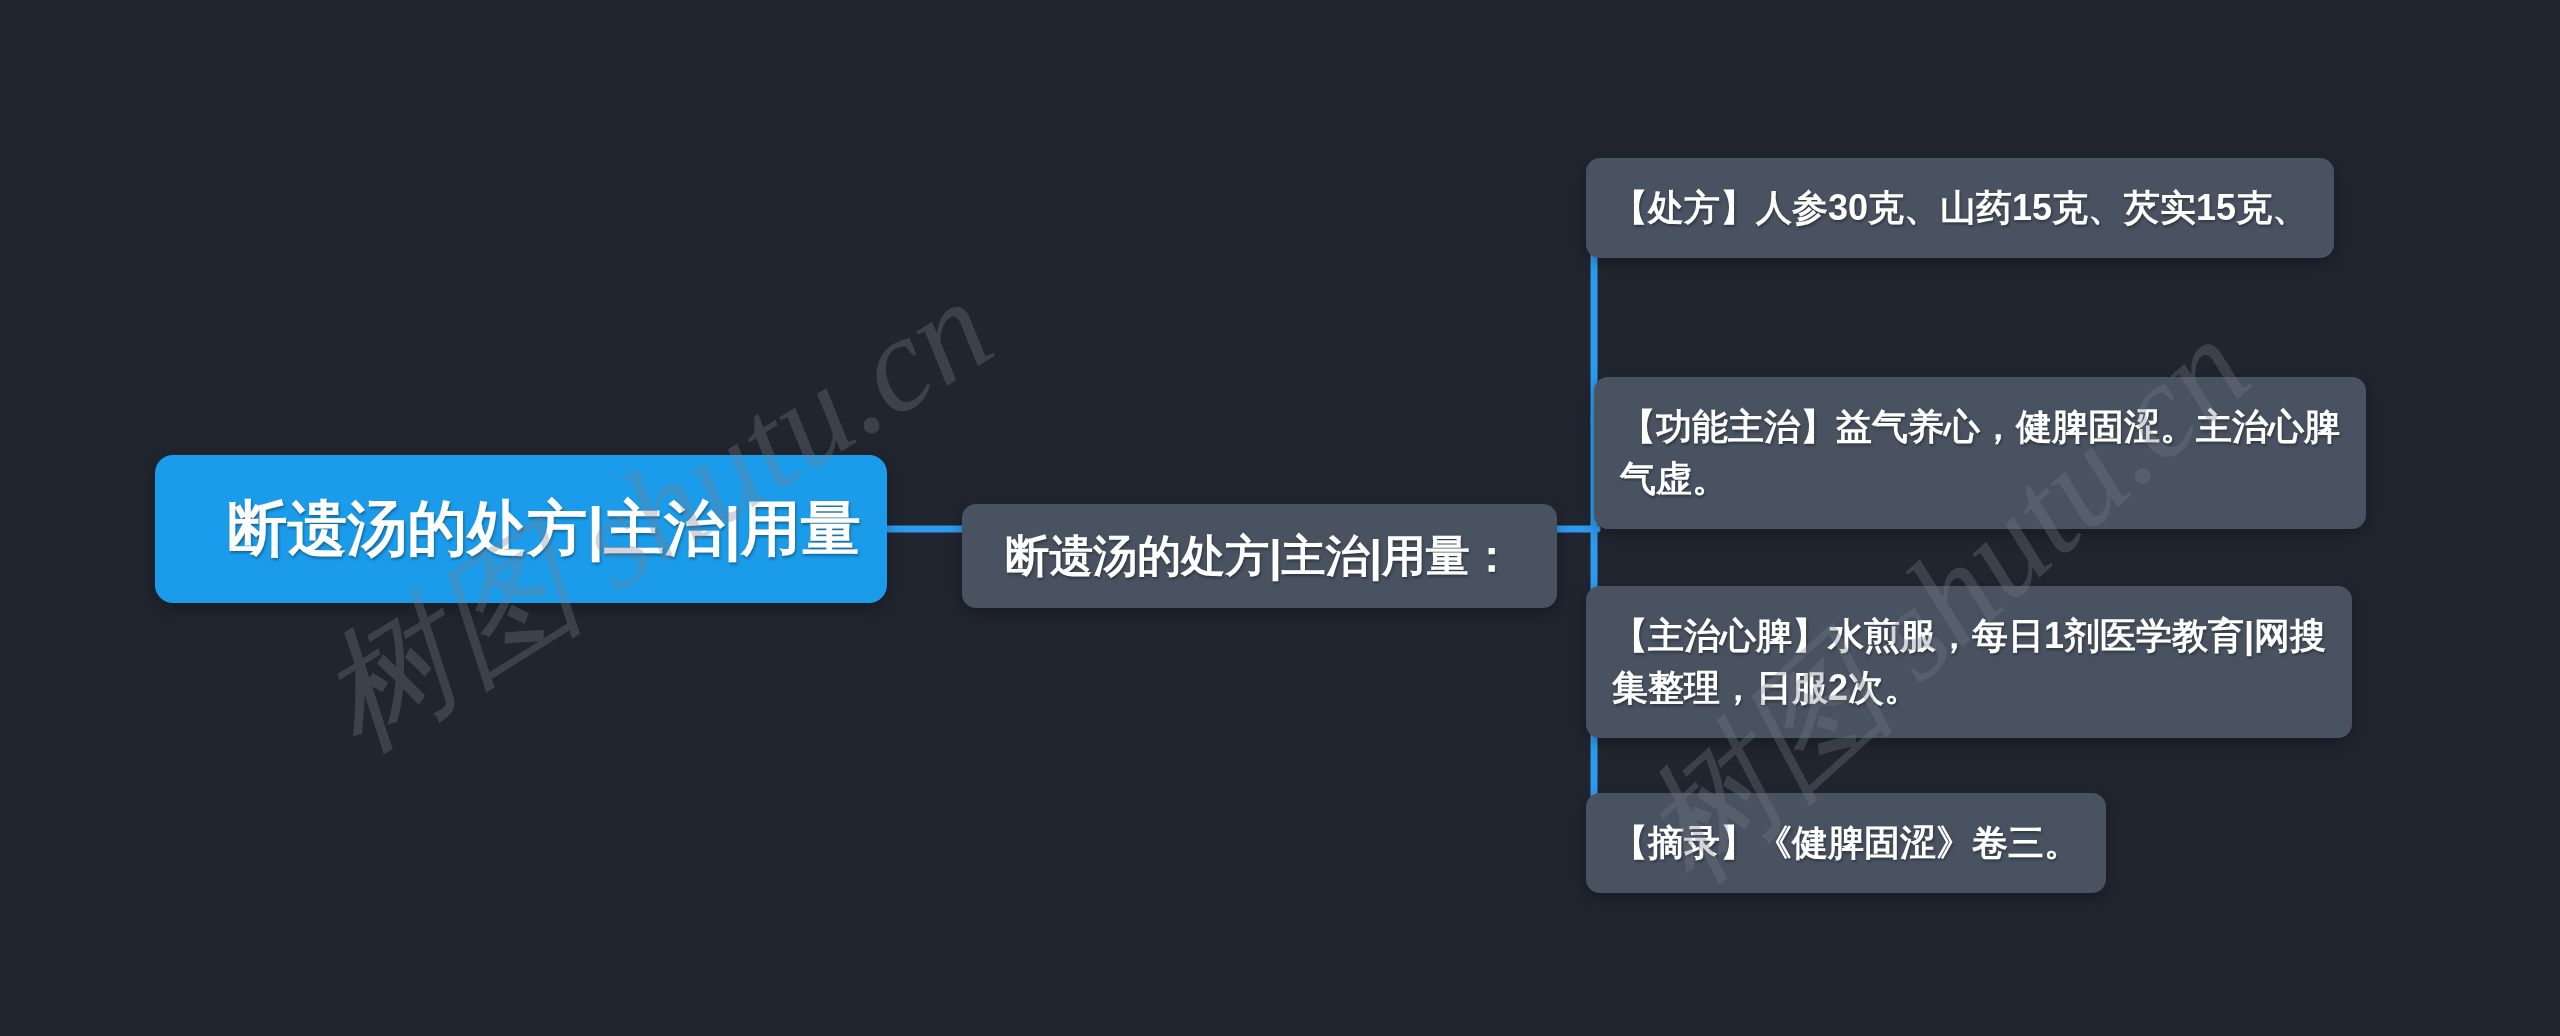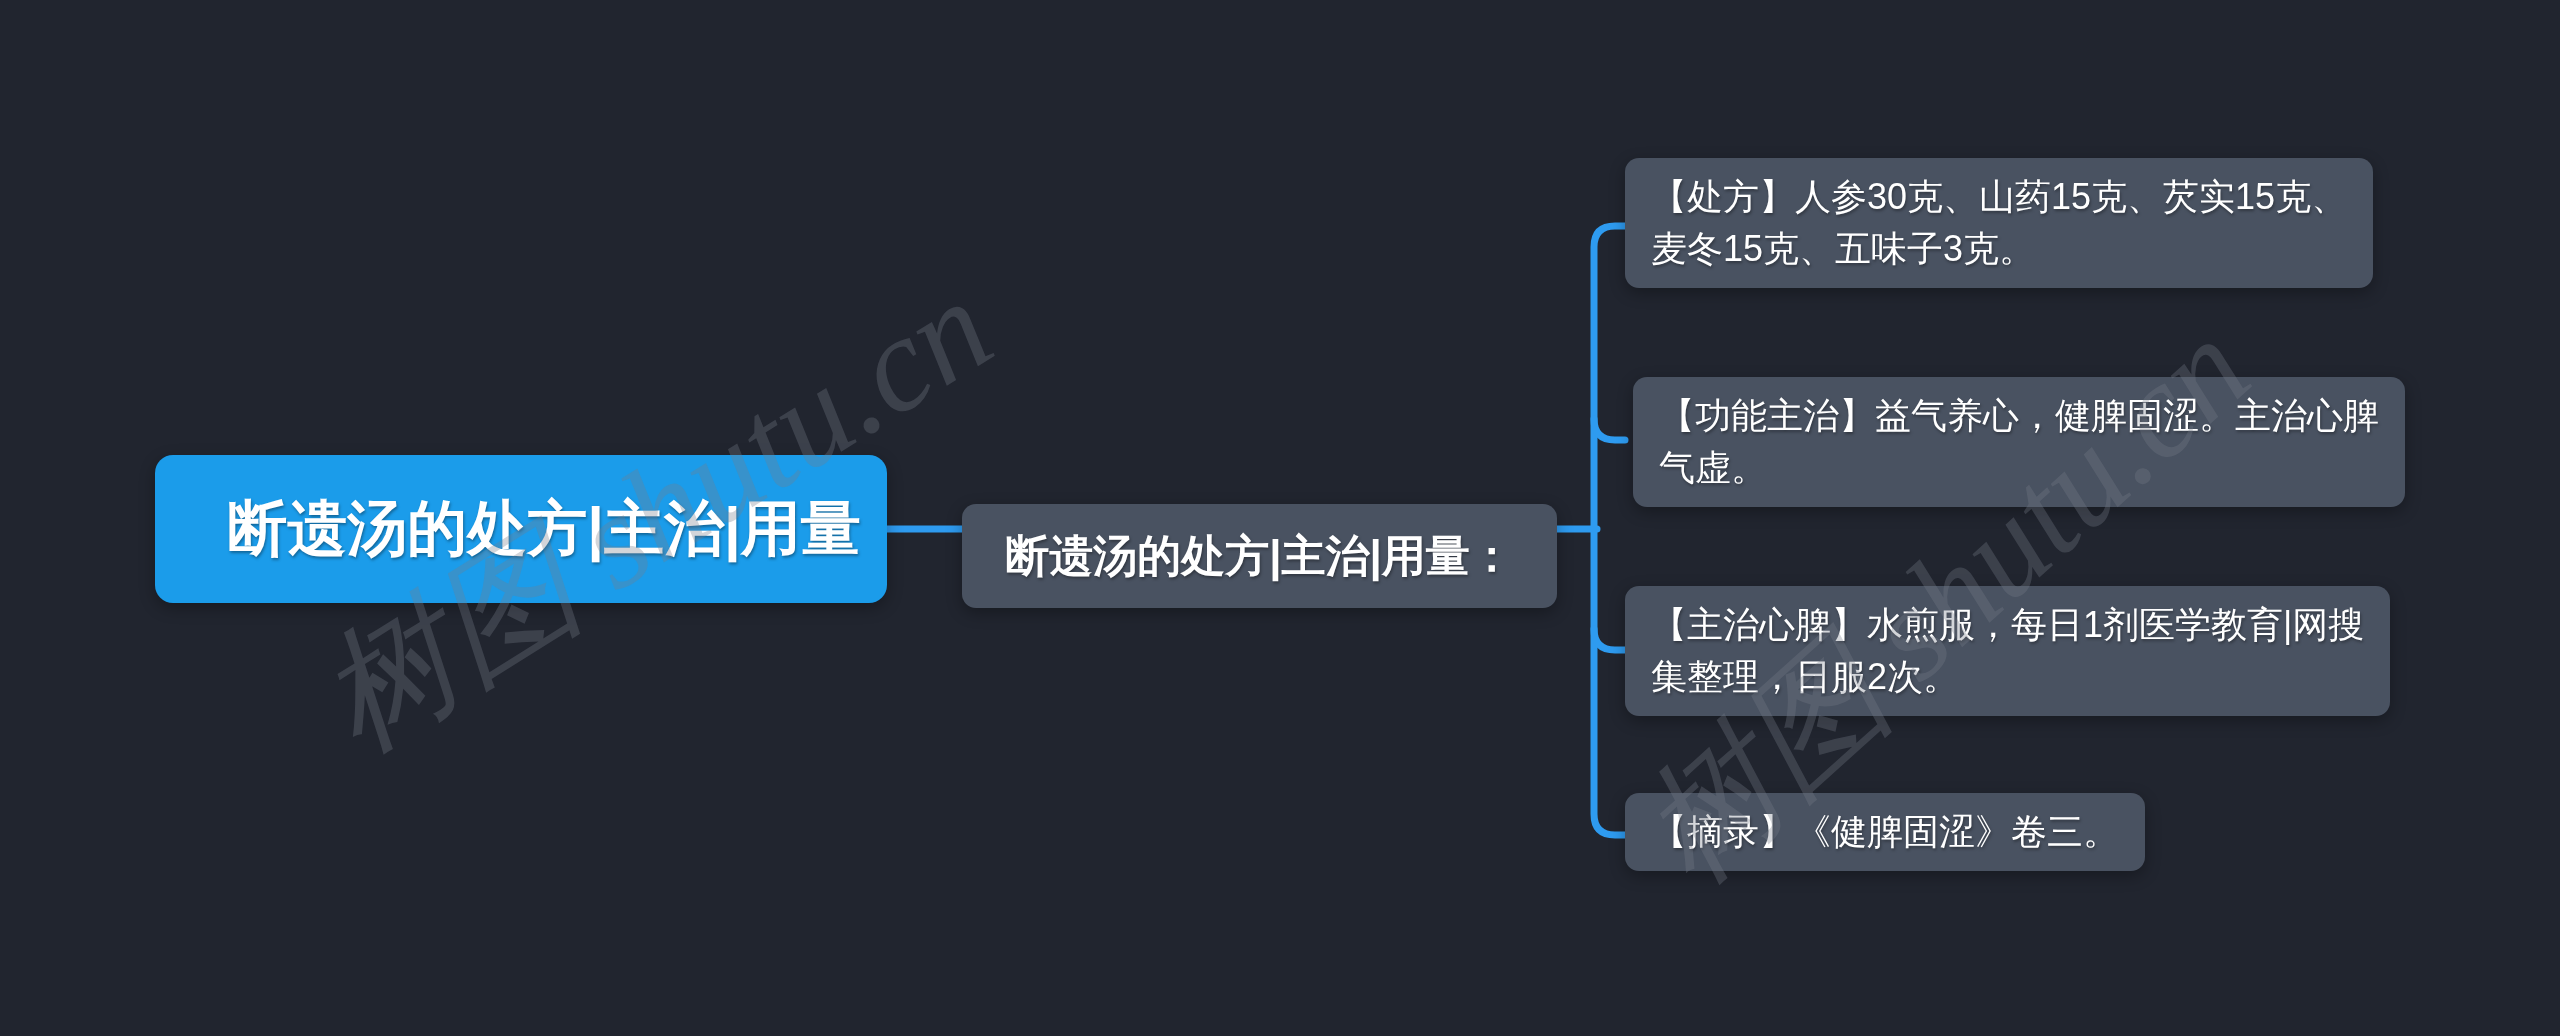--- a/index.html
+++ b/index.html
@@ -39,24 +39,24 @@
     white-space:nowrap;
     padding-left:46px;
   }
   .node-parent{
     left:962px;top:504px;width:595px;height:104px;
     display:flex;align-items:center;justify-content:center;
     font-size:44px;font-weight:600;
     white-space:nowrap;
   }
   .node-child{
-    left:1625px;
+    left:1586px;
     width:fit-content;
-    padding:13px 26px;
-    font-size:36px;font-weight:400;
+    padding:24px 26px;
+    font-size:36px;font-weight:700;
     line-height:52px;
   }
   .node-child .line{white-space:nowrap;}
   .c1{top:158px;}
   .c2{top:377px;margin-left:8px;}
   .c3{top:586px;}
   .c4{top:793px;}
 
   .watermark{
     position:absolute;
@@ -88,21 +88,20 @@
   <div class="node node-root">
     <span>断遗汤的处方|主治|用量</span>
   </div>
 
   <div class="node node-parent">
     <span>断遗汤的处方|主治|用量：</span>
   </div>
 
   <div class="node node-child c1">
     <div class="line">【处方】人参30克、山药15克、芡实15克、</div>
-    <div class="line">麦冬15克、五味子3克。</div>
   </div>
 
   <div class="node node-child c2">
     <div class="line">【功能主治】益气养心，健脾固涩。主治心脾</div>
     <div class="line">气虚。</div>
   </div>
 
   <div class="node node-child c3">
     <div class="line">【主治心脾】水煎服，每日1剂医学教育|网搜</div>
     <div class="line">集整理，日服2次。</div>

